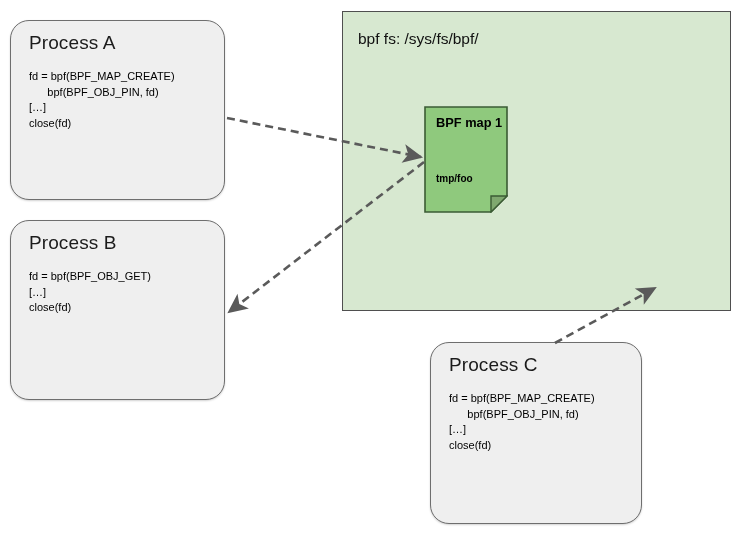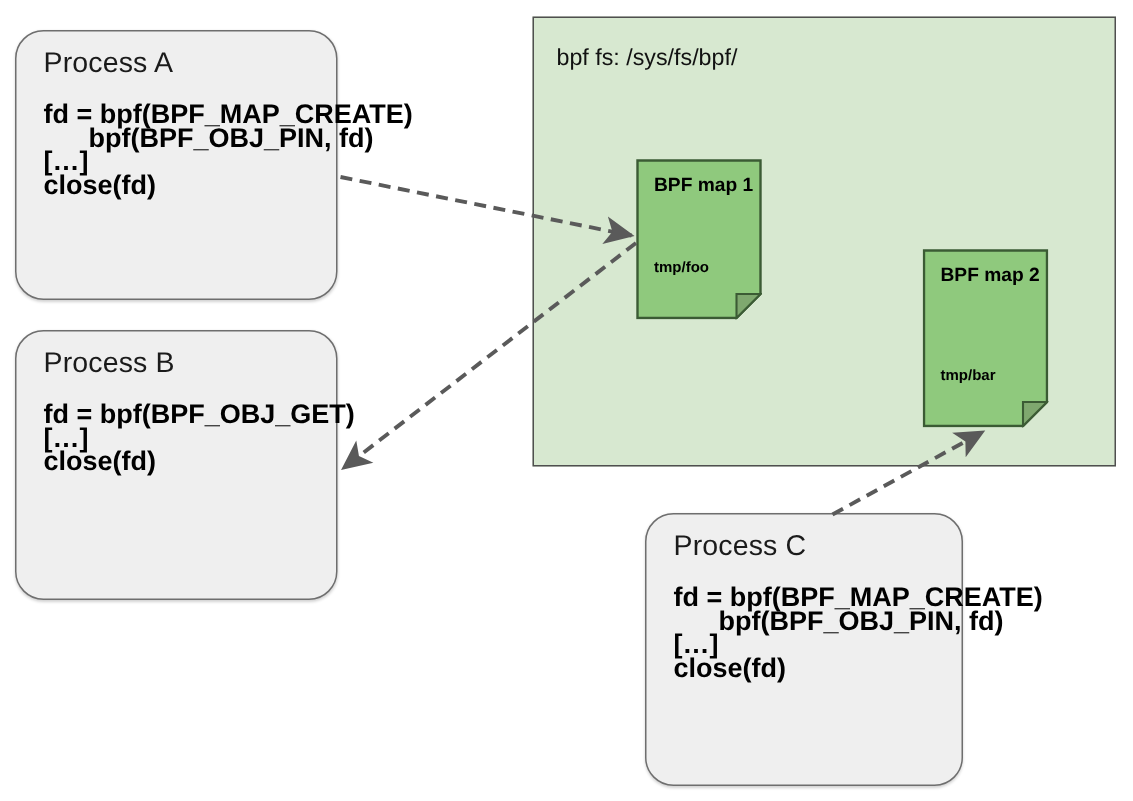--- a/index.html
+++ b/index.html
@@ -34,31 +34,31 @@
     top: 11px;
     font-size: 19px;
     color: #1b1b1b;
     font-weight: 400;
     letter-spacing: 0.1px;
     white-space: nowrap;
   }
   .process-code {
     position: absolute;
     left: 18px;
-    font-size: 18px;
-    font-weight: bold;
+    font-size: 11px;
+    font-weight: normal;
     color: #000000;
     line-height: 15.5px;
     white-space: pre;
   }
 
   
   #bpffs {
     position: absolute;
-    left: 355px;
+    left: 342px;
     top: 11px;
     width: 389px;
     height: 300px;
     background: #D7E8D0;
     border: 1.6px solid #4F4F4F;
     box-sizing: border-box;
   }
   #bpffs-title {
     position: absolute;
     left: 15px;
@@ -117,28 +117,20 @@
 
   <div class="map-doc" style="left:424px; top:106px; width:88px; height:107px;text-align:center;">
     <svg width="84" height="107" viewBox="0 0 84 107">
       <path d="M1,1 L83,1 L83,90 L67,106 L1,106 Z" fill="#8FC97D" stroke="#3B5B34" stroke-width="1.6" stroke-linejoin="miter"></path>
       <path d="M83,90 L67,90 L67,106 Z" fill="#7FA86F" stroke="#3B5B34" stroke-width="1.4"></path>
     </svg>
     <div class="map-name">BPF map 1</div>
     <div class="map-path" style="top:67px;">tmp/foo</div>
   </div>
 
-  <div class="map-doc" style="left:615px; top:166px; width:84px; height:119px;">
-    <svg width="84" height="119" viewBox="0 0 84 119">
-      <path d="M1,1 L83,1 L83,102 L67,118 L1,118 Z" fill="#8FC97D" stroke="#3B5B34" stroke-width="1.6" stroke-linejoin="miter"></path>
-      <path d="M83,102 L67,102 L67,118 Z" fill="#7FA86F" stroke="#3B5B34" stroke-width="1.4"></path>
-    </svg>
-    <div class="map-name">BPF map 2</div>
-    <div class="map-path" style="top:79px;">tmp/bar</div>
-  </div>
 
   <div class="process-box" style="left:10px; top:20px; width:215px; height:180px;">
     <div class="process-title">Process A</div>
     <div class="process-code" style="top:48px;">fd = bpf(BPF_MAP_CREATE)
       bpf(BPF_OBJ_PIN, fd)
 […]
 close(fd)</div>
   </div>
 
   <div class="process-box" style="left:10px; top:220px; width:215px; height:180px;">

